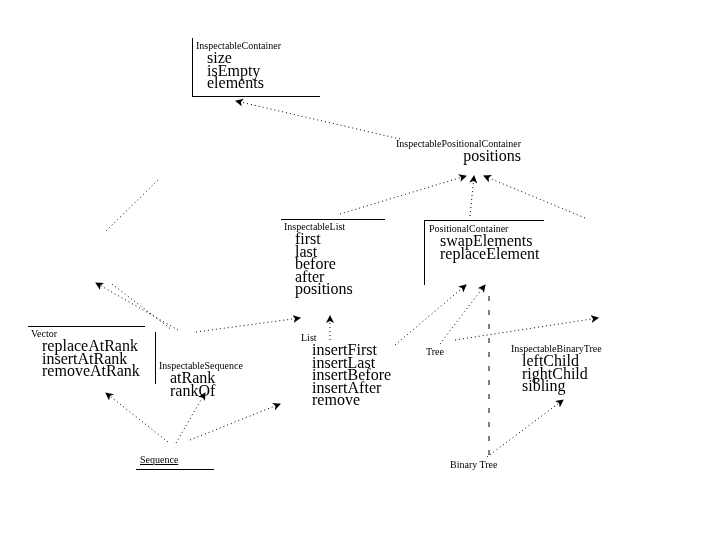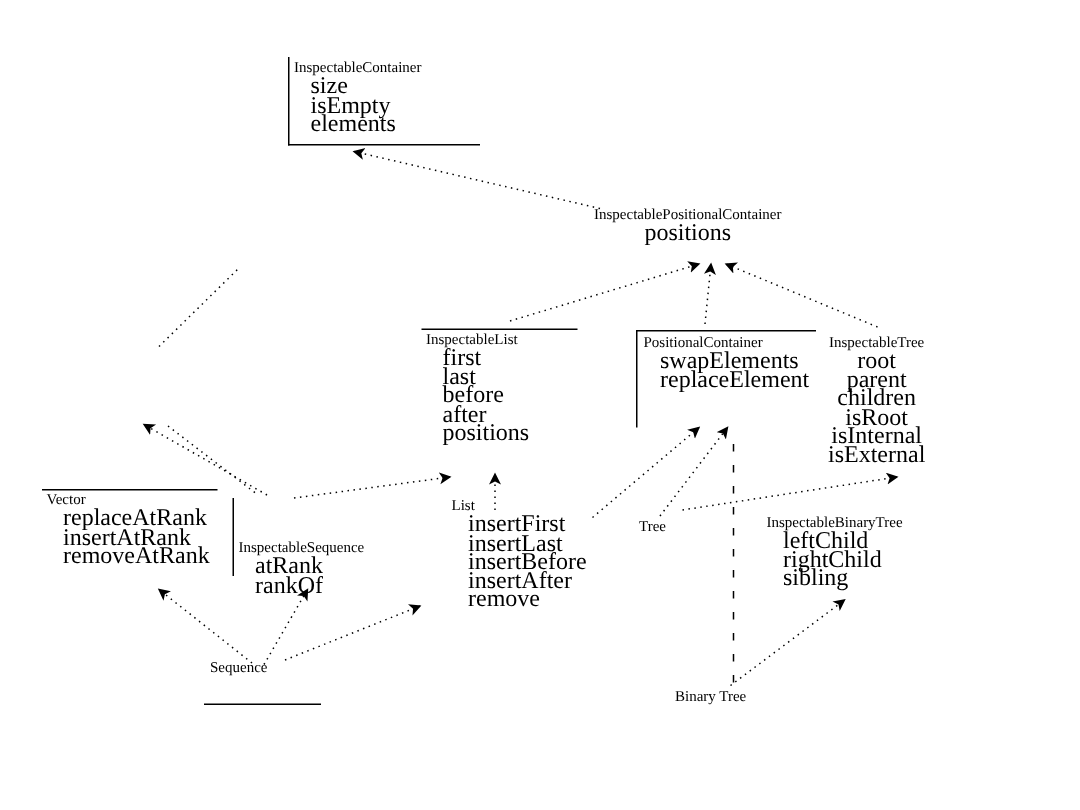--- a/index.html
+++ b/index.html
@@ -17,21 +17,21 @@
     font-size:10px;
     line-height:12px;
     letter-spacing:0px;
   }
   .node .member{
     font-size:16px;
     line-height:12.6px;
     padding-left:11px;
   }
   .node.center .title,
-  .node.center .member{text-align:center;padding-left:0;}
+  .node.center .member{text-align:right;padding-left:0;}
   
   .rule{position:absolute;background:#000000;}
 </style>
 </head>
 <body>
 
 <div id="canvas">
 
   <svg id="edges" viewBox="0 0 720 540" xmlns="http://www.w3.org/2000/svg">
     <defs>
@@ -113,29 +113,20 @@
     <div class="member">after</div>
     <div class="member">positions</div>
   </div>
 
   <div class="node" style="left:429px;top:223px;">
     <div class="title">PositionalContainer</div>
     <div class="member">swapElements</div>
     <div class="member">replaceElement</div>
   </div>
 
-  <div class="node center" style="left:552px;top:223px;">
-    <div class="title">InspectableTree</div>
-    <div class="member">root</div>
-    <div class="member">parent</div>
-    <div class="member">children</div>
-    <div class="member">isRoot</div>
-    <div class="member">isInternal</div>
-    <div class="member">isExternal</div>
-  </div>
 
   <div class="node" style="left:31px;top:328px;">
     <div class="title">Vector</div>
     <div class="member">replaceAtRank</div>
     <div class="member">insertAtRank</div>
     <div class="member">removeAtRank</div>
   </div>
 
   <div class="node" style="left:159px;top:340px;margin-top:20px;">
     <div class="title">InspectableSequence</div>
@@ -156,21 +147,21 @@
     <div class="title">Tree</div>
   </div>
 
   <div class="node" style="left:511px;top:343px;">
     <div class="title">InspectableBinaryTree</div>
     <div class="member">leftChild</div>
     <div class="member">rightChild</div>
     <div class="member">sibling</div>
   </div>
 
-  <div class="node center" style="left:140px;top:440px;">
+  <div class="node center" style="left:140px;top:454px;text-decoration:underline;">
     <div class="title">Sequence</div>
   </div>
 
   <div class="node center" style="left:450px;top:459px;">
     <div class="title">Binary Tree</div>
   </div>
 
 </div>
 
 </body></html>

